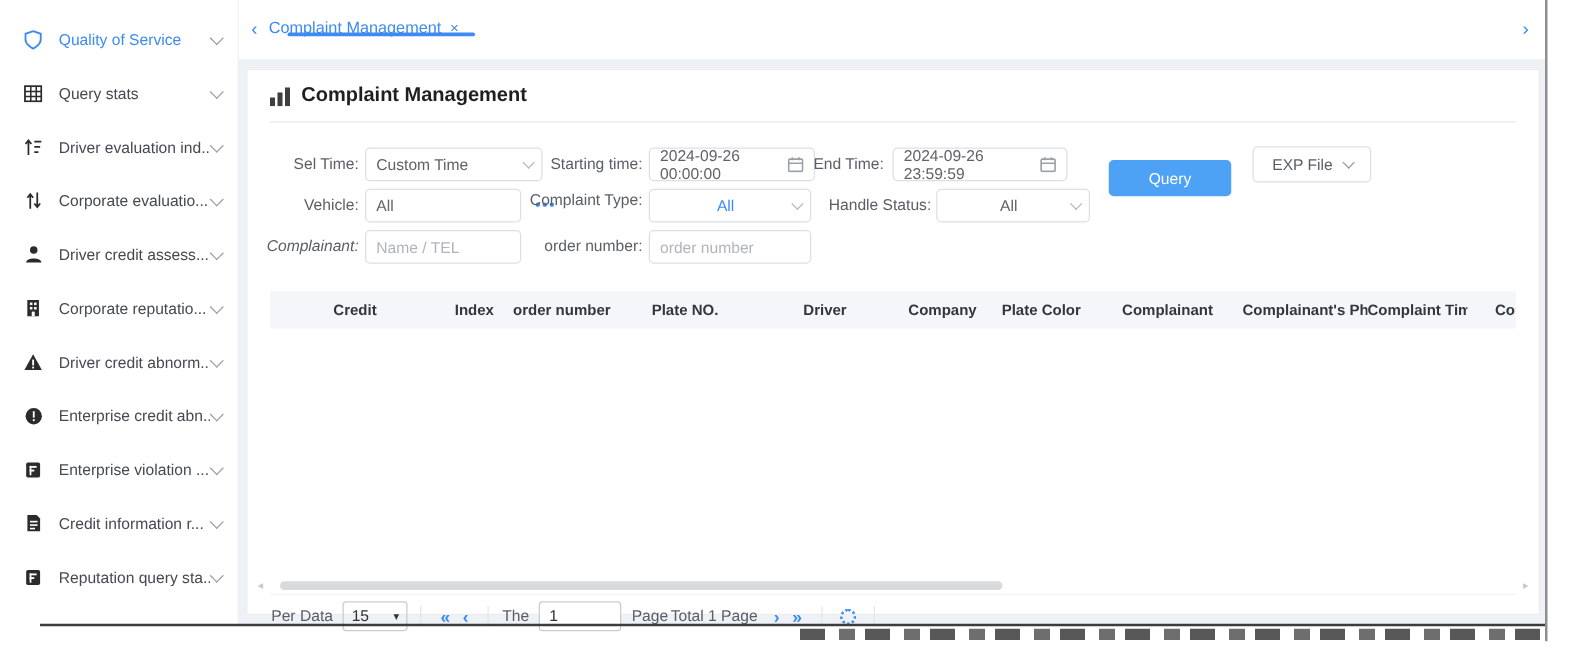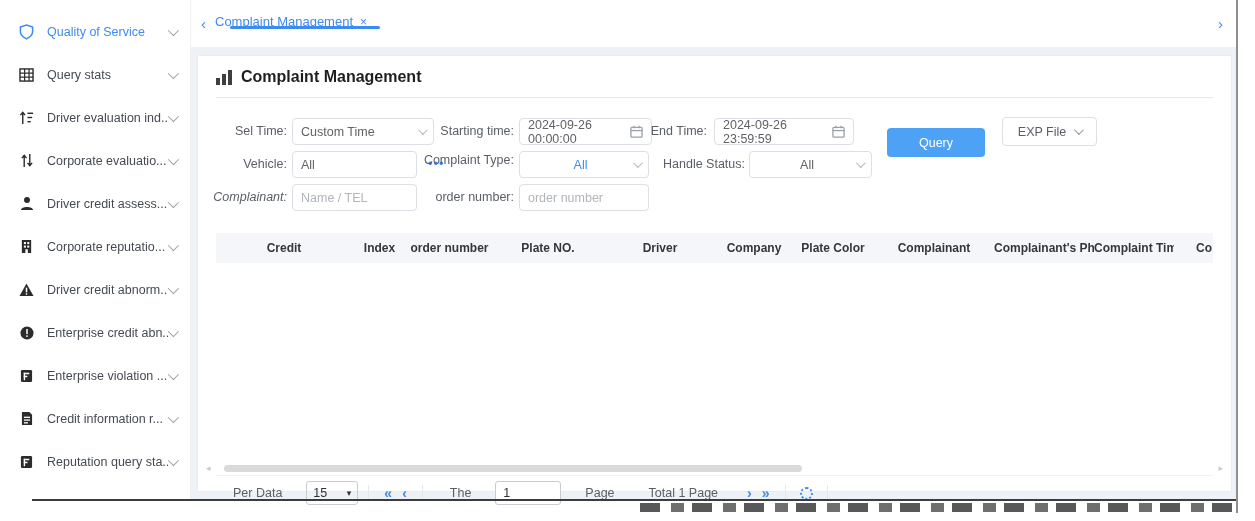--- a/index.html
+++ b/index.html
@@ -80,21 +80,21 @@
   
   .pager { height:33px; display:flex; align-items:center; font-size:12.5px; color:#5a5e66;
     border-top:1px solid #f2f3f5; padding-top:2px; }
   .pager .sep { width:1px; height:16px; background:#e4e6e9; margin:0 10px; }
   .mini-select { width:52px; height:24px; border:1px solid #c8ccd2; border-radius:3px; display:flex;
     align-items:center; padding:0 6px; margin-left:7px; cursor:pointer; color:#303133; }
   .mini-select .car { margin-left:auto; font-size:9px; color:#333; }
   .pg-btn { color:#3d8bf2; font-size:14px; cursor:pointer; margin:0 5px; font-weight:bold; }
   .pg-input { width:66px; height:24px; border:1px solid #c8ccd2; border-radius:3px; margin:0 7px;
     font-size:12.5px; color:#303133; padding:0 7px; outline:none; font-family:"Liberation Sans",sans-serif; }
-  .pg-text { margin:0 17px; white-space:nowrap; }
+  .pg-text { margin:0 1px; white-space:nowrap; }
   .spinner { width:13px; height:13px; border:2px dotted #3d8bf2; border-radius:50%; margin:0 4px; }
 
   
   .right-edge { position:absolute; left:1236px; top:0; width:2px; height:513px; background:#8f8f8f; z-index:5; }
   .bottom-line { position:absolute; left:32px; top:499px; width:1204px; height:2px; background:#3c3c3c; z-index:4; }
   .bottom-debris { position:absolute; left:640px; top:503px; width:596px; height:9px; z-index:4; opacity:.8;
     background:repeating-linear-gradient(90deg,#2e2e2e 0 20px, transparent 20px 31px, #4a4a4a 31px 44px, transparent 44px 52px); }
 </style>
 </head>
 <body>

